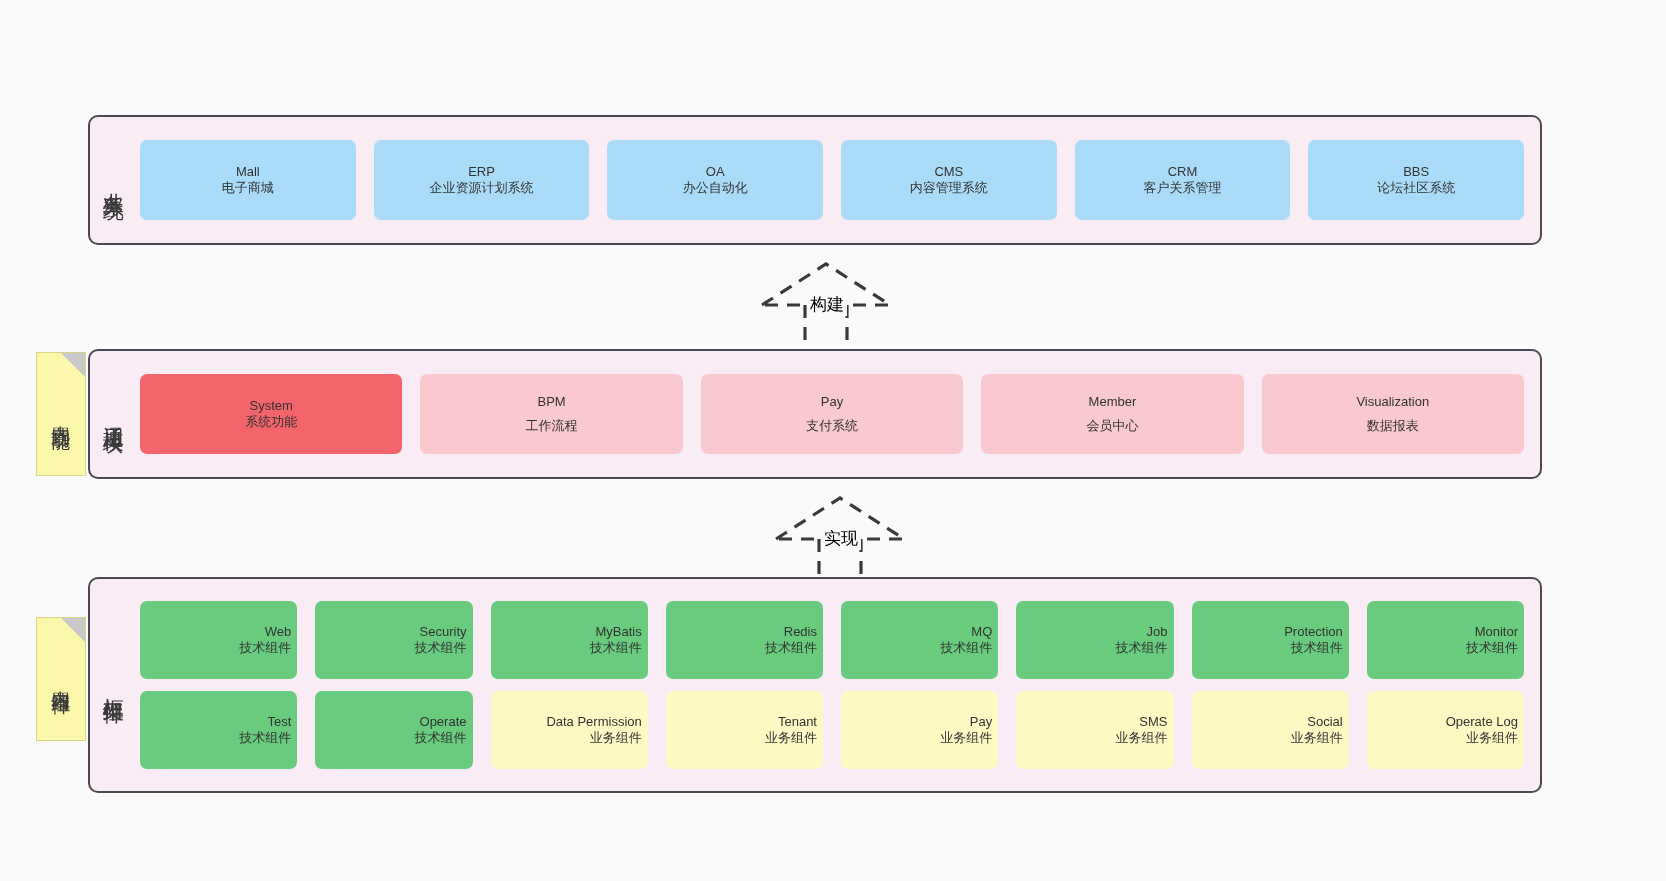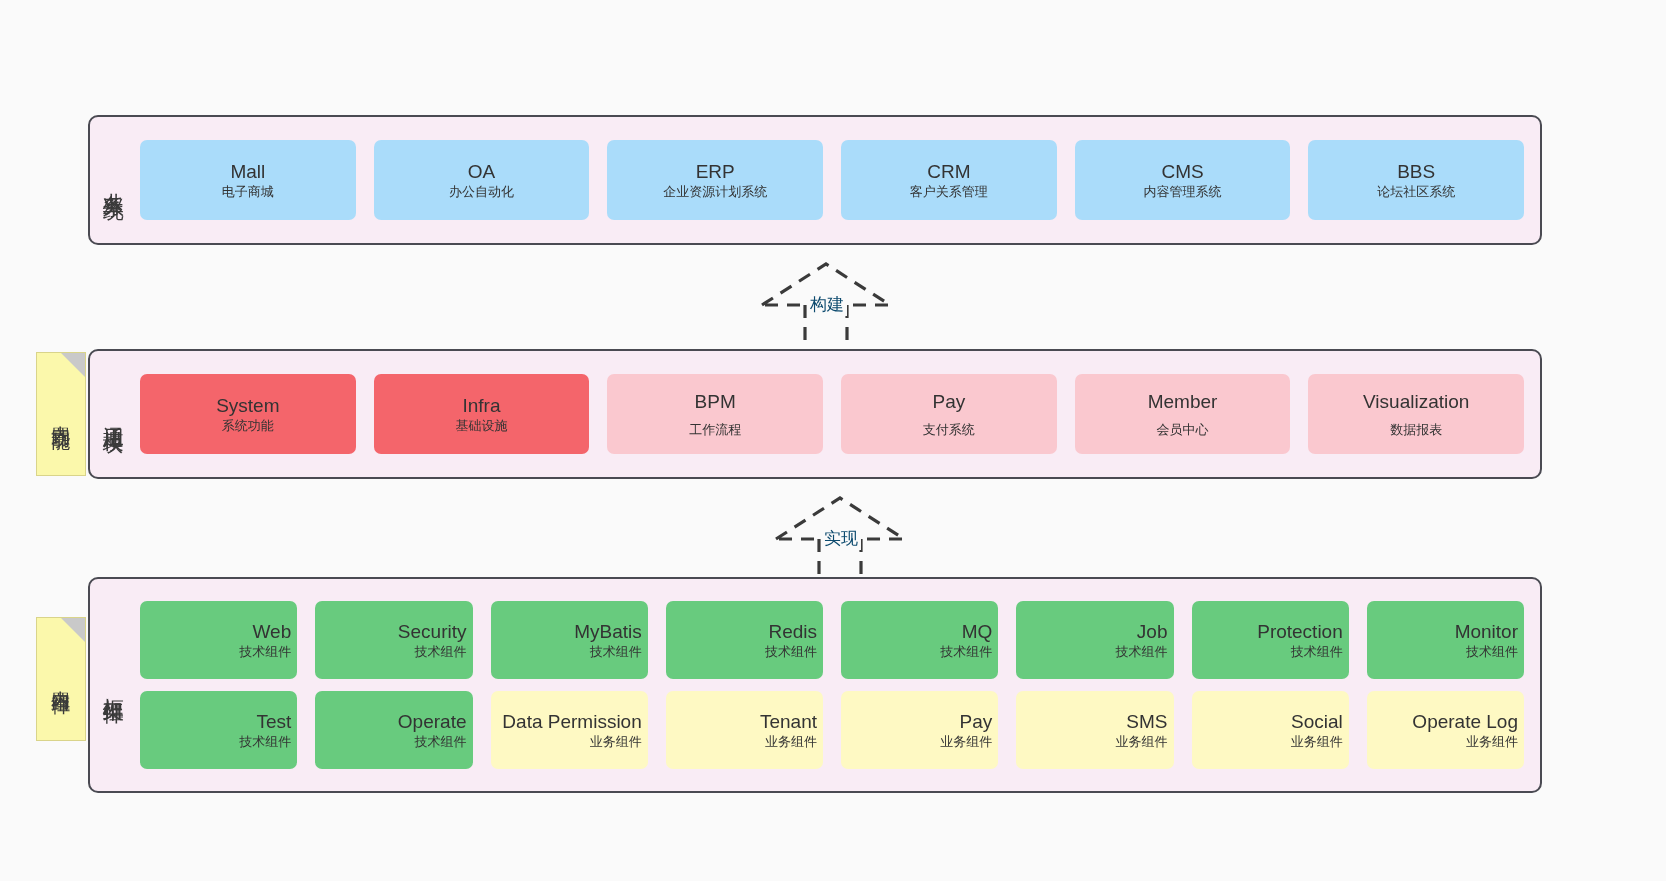--- a/index.html
+++ b/index.html
@@ -70,21 +70,21 @@
     display: flex;
     flex-direction: column;
     align-items: center;
     justify-content: center;
     text-align: center;
     line-height: 1.22;
     box-sizing: border-box;
     padding: 4px 6px;
     color: #333333;
   }
-  .node .t1 { font-size: 19px; }
+  .node .t1 { font-size: 13px; }
   .node .t2 { font-size: 13px; }
 
   .n-blue       { background: #aadcfa; }
   .n-red        { background: #f4656b; }
   .n-pink       { background: #fac8cf; gap: 8px; }
   .n-green      { background: #68cb7e; }
   .n-lightgreen { background: #fef9c3; }
 
   .h-biz  { height: 80px; }
   .h-mod  { height: 80px; }
@@ -120,55 +120,55 @@
   }
 
   
   .arrow {
     position: absolute;
   }
   .arrow svg { display: block; overflow: visible; }
   .arrow-label {
     position: absolute;
     font-size: 17px;
-    color: #0c4a6e;
+    color: #000000;
     background: #fafafa;
     padding: 0 3px;
     white-space: nowrap;
     user-select: none;
   }
 </style>
 </head>
 <body>
 
 <div class="canvas">
 
   <div class="layer" style="left:88px; top:115px; width:1454px; height:130px;">
     <div class="layer-title">业务系统</div>
     <div class="layer-body">
       <div class="row">
         <div class="node n-blue h-biz">
           <span class="t1">Mall</span>
           <span class="t2">电子商城</span>
         </div>
         <div class="node n-blue h-biz">
+          <span class="t1">ERP</span>
+          <span class="t2">企业资源计划系统</span>
+        </div>
+        <div class="node n-blue h-biz">
           <span class="t1">OA</span>
           <span class="t2">办公自动化</span>
         </div>
         <div class="node n-blue h-biz">
-          <span class="t1">ERP</span>
-          <span class="t2">企业资源计划系统</span>
+          <span class="t1">CMS</span>
+          <span class="t2">内容管理系统</span>
         </div>
         <div class="node n-blue h-biz">
           <span class="t1">CRM</span>
           <span class="t2">客户关系管理</span>
-        </div>
-        <div class="node n-blue h-biz">
-          <span class="t1">CMS</span>
-          <span class="t2">内容管理系统</span>
         </div>
         <div class="node n-blue h-biz">
           <span class="t1">BBS</span>
           <span class="t2">论坛社区系统</span>
         </div>
       </div>
     </div>
   </div>
 
   <div class="arrow" style="left:757px; top:258px; width:140px; height:85px;">
@@ -188,24 +188,20 @@
   </div>
 
   <div class="layer" style="left:88px; top:349px; width:1454px; height:130px;">
     <div class="layer-title">通用模块</div>
     <div class="layer-body">
       <div class="row">
         <div class="node n-red h-mod">
           <span class="t1">System</span>
           <span class="t2">系统功能</span>
         </div>
-        <div class="node n-red h-mod">
-          <span class="t1">Infra</span>
-          <span class="t2">基础设施</span>
-        </div>
         <div class="node n-pink h-mod">
           <span class="t1">BPM</span>
           <span class="t2">工作流程</span>
         </div>
         <div class="node n-pink h-mod">
           <span class="t1">Pay</span>
           <span class="t2">支付系统</span>
         </div>
         <div class="node n-pink h-mod">
           <span class="t1">Member</span>

